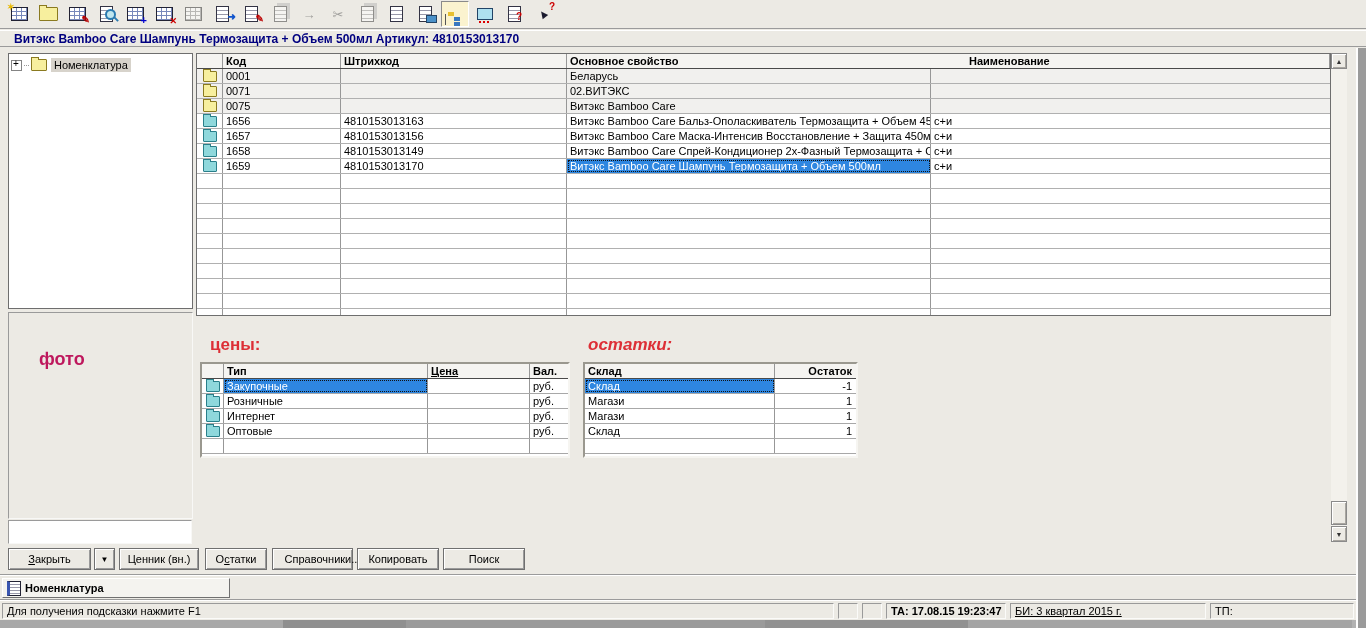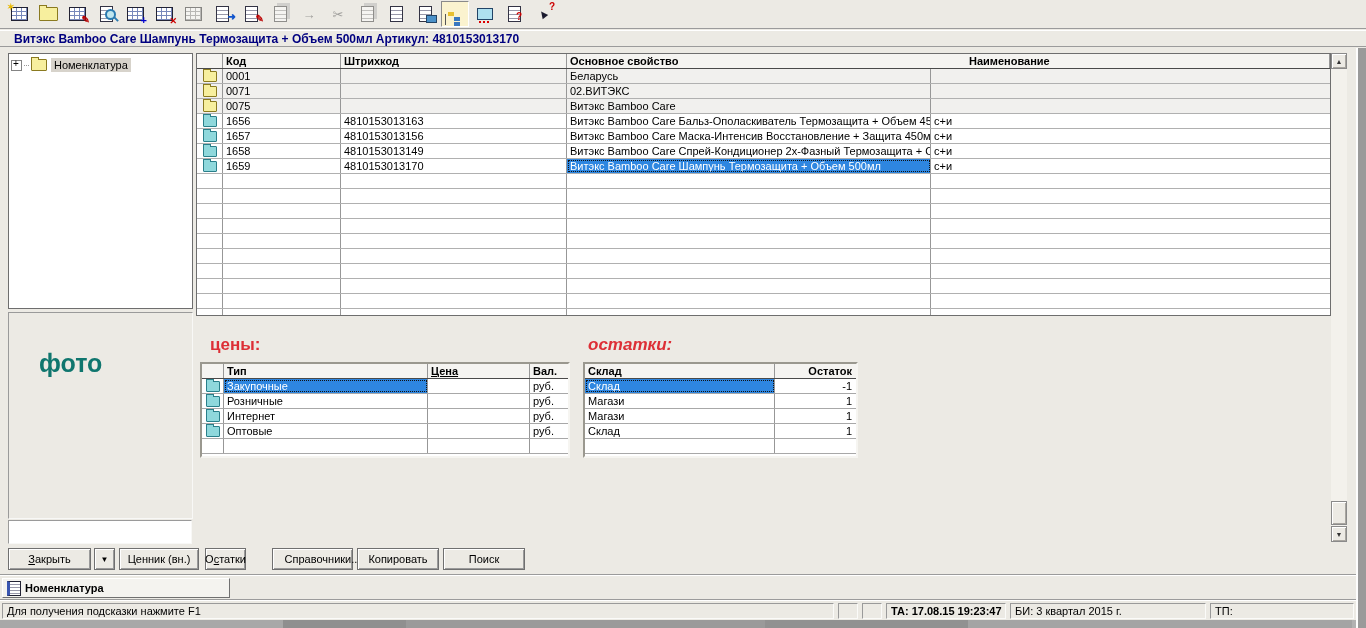--- a/index.html
+++ b/index.html
@@ -54,21 +54,21 @@
   .tree-row{display:flex;align-items:center;height:16px;}
   .plusbox{width:9px;height:9px;border:1px solid #848484;background:#fff;position:relative;
       margin-right:2px;flex:none;}
   .plusbox::before{content:"+";position:absolute;left:1px;top:-3px;font-size:10px;line-height:11px;}
   .tree-dots{width:5px;border-top:1px dotted #999;margin-right:2px;}
   .tree-label{margin-left:4px;background:#d7d3cb;padding:0 3px;line-height:14px;}
 
   #photo-panel{position:absolute;left:8px;top:312px;width:185px;height:207px;
       background:#eceae4;border:1px solid;border-color:#9a9a9a #f8f8f6 #f8f8f6 #9a9a9a;
       box-sizing:border-box;}
-  #photo-label{margin:36px 0 0 30px;font-size:25px;font-weight:bold;color:#0f766e;}
+  #photo-label{margin:36px 0 0 30px;font-size:18px;font-weight:bold;color:#be185d;}
   #left-field{position:absolute;left:8px;top:520px;width:184px;height:24px;background:#fff;
       border:1px solid;border-color:#9a9a9a #f8f8f6 #f8f8f6 #9a9a9a;box-sizing:border-box;}
 
   
   #main-table{position:absolute;left:196px;top:53px;width:1135px;height:263px;
       background:#fff;border:1px solid #6e6e6e;box-sizing:border-box;overflow:hidden;}
   .mrow{display:flex;height:15px;box-sizing:border-box;border-bottom:1px solid #b0b0b0;}
   .mrow.hdr{font-weight:bold;background:#f5f4f1;border-bottom:1px solid #4a4a4a;}
   .mrow.group{background:#f1f0ee;}
   .mc{box-sizing:border-box;border-right:1px solid #979797;padding:1px 0 0 3px;
@@ -116,21 +116,21 @@
 
   
   .btn{position:absolute;top:548px;height:22px;background:#eceae4;
       border:1px solid #707070;box-sizing:border-box;
       box-shadow:inset 1px 1px 0 #fff, inset -1px -1px 0 #9a9a9a;
       display:flex;align-items:center;justify-content:center;font-size:11px;}
   .u{text-decoration:underline;}
   #btn-close{left:8px;width:83px;}
   #btn-drop{left:94px;width:21px;}
   #btn-price{left:119px;width:80px;}
-  #btn-stock{left:205px;width:41px;}
+  #btn-stock{left:205px;width:62px;}
   #btn-refs{left:272px;width:81px;padding-left:20px;}
   #btn-copy{left:357px;width:82px;}
   #btn-find{left:443px;width:82px;}
   #btn-drop .arr{font-size:8px;}
 
   
   #tabbar{position:absolute;left:0;top:574px;width:1366px;height:24px;
       border-top:1px solid #9b9b9b;box-shadow:inset 0 1px 0 #fff;}
   #wtab{position:absolute;left:2px;top:3px;width:228px;height:20px;background:#f4f3ef;
       border:1px solid;border-color:#fff #707070 #707070 #fff;box-sizing:border-box;
@@ -142,21 +142,21 @@
   
   #statusbar{position:absolute;left:0;top:599px;width:1366px;height:20px;
       border-top:1px solid #9b9b9b;box-shadow:inset 0 1px 0 #fff;}
   .seg{position:absolute;top:3px;height:16px;border:1px solid;
       border-color:#9a9a9a #fbfbf9 #fbfbf9 #9a9a9a;box-sizing:border-box;
       display:flex;align-items:center;padding:0 4px;white-space:nowrap;overflow:hidden;}
   #seg-help{left:2px;width:832px;}
   #seg-a{left:838px;width:20px;}
   #seg-b{left:862px;width:20px;}
   #seg-ta{left:886px;width:120px;font-weight:bold;}
-  #seg-bi{left:1010px;width:196px;}
+  #seg-bi{left:1010px;width:196px;text-decoration:underline;}
   #seg-tp{left:1210px;width:144px;}
 
   
   #bottomstrip{position:absolute;left:0;top:620px;width:1366px;height:8px;display:flex;}
   #bottomstrip div{height:8px;}
   #right-edge{position:absolute;left:1356px;top:48px;width:10px;height:580px;
       background:#9a9a9a;border-left:2px solid #fdfdfd;box-sizing:border-box;}
 </style>
 </head>
 <body>

